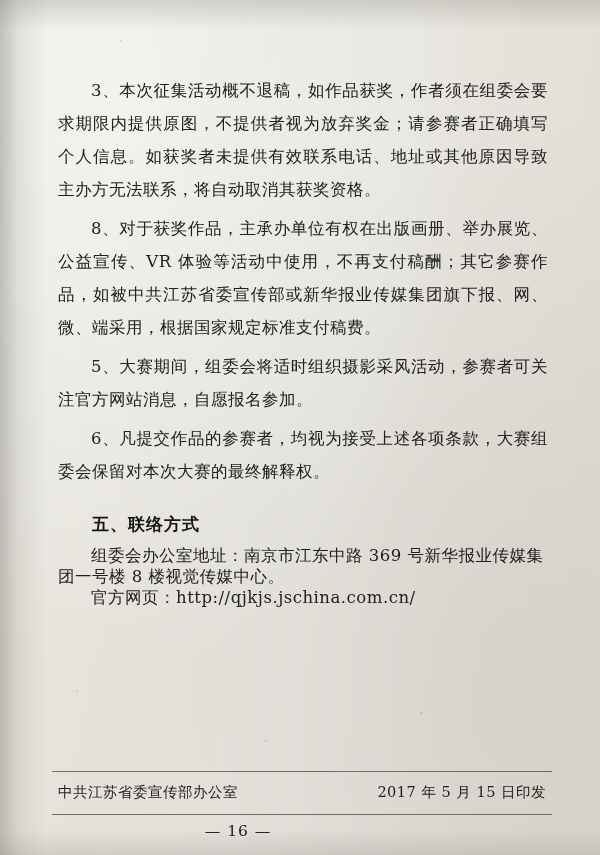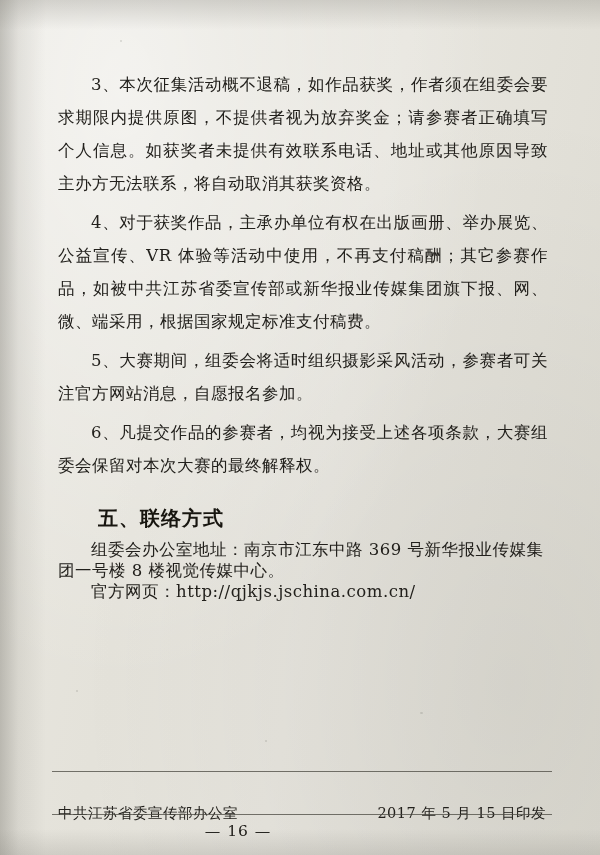--- a/index.html
+++ b/index.html
@@ -50,39 +50,39 @@
   .speck {
     position: absolute;
     border-radius: 50%;
     background: rgba(90,88,80,0.20);
     pointer-events: none;
   }
 
   .content {
     position: absolute;
     left: 58px;
-    top: 68px;
+    top: 74px;
     width: 490px;
   }
 
   p.para {
     margin: 0 0 6px 0;
     font-size: 16.5px;
     line-height: 33px;
     color: #22201c;
     text-indent: 2em;
     letter-spacing: 0.5px;
     text-align: justify;
   }
   p.para.tight {
     margin-bottom: 20px;
   }
   h2.section {
     margin: 12px 0 4px 0;
-    font-size: 20px;
+    font-size: 17px;
     line-height: 33px;
     color: #17150f;
     font-weight: bold;
     text-indent: 2em;
     letter-spacing: 1px;
   }
   p.contact {
     margin: 0;
     font-size: 16.5px;
     line-height: 21px;
@@ -113,21 +113,21 @@
     left: 52px;
     top: 814px;
     width: 500px;
     height: 1px;
     background: #4a4840;
     opacity: 0.75;
   }
   .footer-row {
     position: absolute;
     left: 58px;
-    top: 804px;
+    top: 783px;
     width: 488px;
     display: flex;
     justify-content: space-between;
     align-items: baseline;
     font-size: 14.5px;
     color: #22201c;
     letter-spacing: 0.5px;
   }
   .page-number {
     position: absolute;
@@ -149,21 +149,21 @@
   <div class="edge-bottom"></div>
 
   <div class="speck" style="left:120px; top:40px; width:2px; height:2px;"></div>
   <div class="speck" style="left:420px; top:712px; width:3px; height:2px;"></div>
   <div class="speck" style="left:265px; top:740px; width:2px; height:2px;"></div>
   <div class="speck" style="left:520px; top:250px; width:2px; height:2px;"></div>
   <div class="speck" style="left:76px; top:690px; width:2px; height:2px;"></div>
 
   <div class="content">
     <p class="para">3、本次征集活动概不退稿，如作品获奖，作者须在组委会要求期限内提供原图，不提供者视为放弃奖金；请参赛者正确填写个人信息。如获奖者未提供有效联系电话、地址或其他原因导致主办方无法联系，将自动取消其获奖资格。</p>
-    <p class="para">4、对于获奖作品，主承办单位有权在出版画册、举办展览、公益宣传、VR 体验等活动中使用，不再支付稿酬；其它参赛作品，如被中共江苏省委宣传部或新华报业传媒集团旗下报、网、微、端采用，根据国家规定标准支付稿费。</p>
+    <p class="para">8、对于获奖作品，主承办单位有权在出版画册、举办展览、公益宣传、VR 体验等活动中使用，不再支付稿酬；其它参赛作品，如被中共江苏省委宣传部或新华报业传媒集团旗下报、网、微、端采用，根据国家规定标准支付稿费。</p>
     <p class="para">5、大赛期间，组委会将适时组织摄影采风活动，参赛者可关注官方网站消息，自愿报名参加。</p>
     <p class="para tight">6、凡提交作品的参赛者，均视为接受上述各项条款，大赛组委会保留对本次大赛的最终解释权。</p>
 
     <h2 class="section">五、联络方式</h2>
 
     <p class="contact">组委会办公室地址：南京市江东中路 369 号新华报业传媒集团一号楼 8 楼视觉传媒中心。</p>
     <p class="contact url">官方网页：http://qjkjs.jschina.com.cn/</p>
   </div>
 
   <div class="footer-rule-top"></div>

